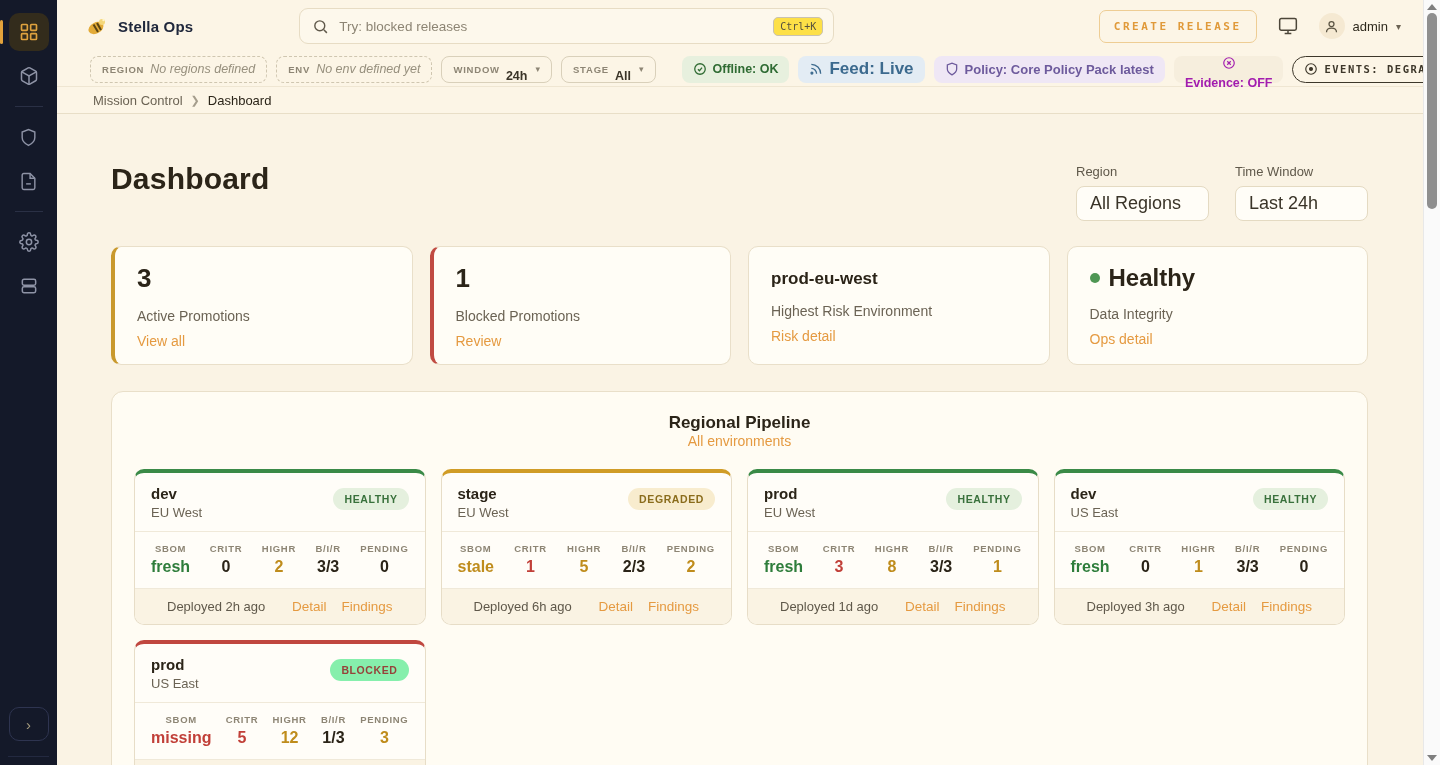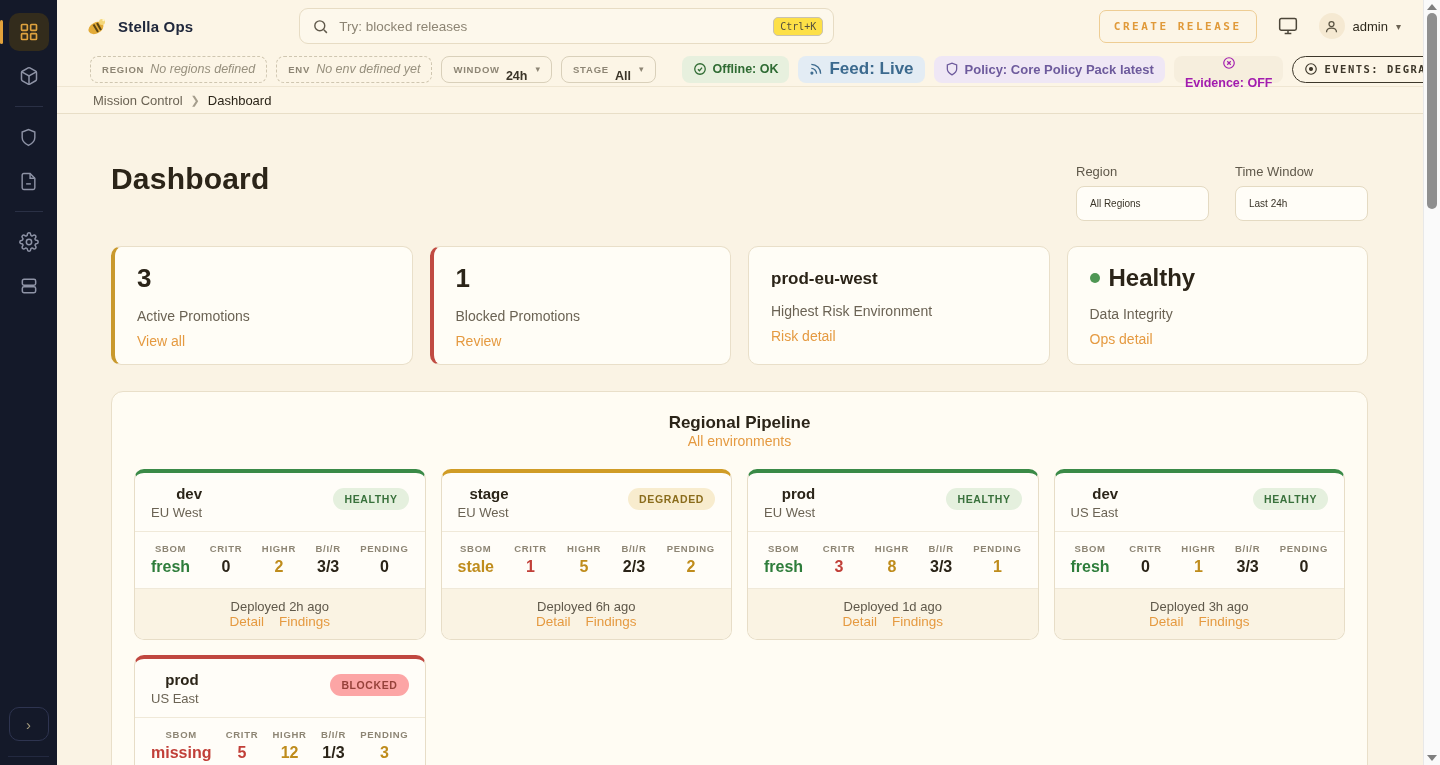--- a/index.html
+++ b/index.html
@@ -112,21 +112,21 @@
   
   .content { flex:1; overflow:hidden; padding:48px 55px 0 54px; background:#faf3e4; }
 
   .page-head { display:flex; justify-content:space-between; align-items:flex-start; }
   .page-title { font-size:30px; font-weight:bold; color:#2b2418; letter-spacing:.2px; }
   .page-sub { font-size:15px; color:#6b6354; margin-top:9px; }
   .filters { display:flex; gap:26px; margin-top:2px; }
   .filter-label { font-size:13px; color:#5f584a; margin-bottom:7px; }
   .select {
     width:133px; height:35px; background:#fffdf7; border:1px solid #e4dac2; border-radius:8px;
-    display:flex; align-items:center; padding:6px 13px; font-size:10px; color:#3a3428; cursor:pointer;
+    display:flex; align-items:center; padding:6px 13px; font-size:18px; color:#3a3428; cursor:pointer;
   }
 
   
   .stats-row { display:grid; grid-template-columns:repeat(4,1fr); gap:17px; margin-top:25px; }
   .stat-card {
     background:#fffdf6; border:1px solid #e9dfc9; border-radius:10px;
     padding:17px 22px 15px; min-height:110px;
   }
   .stat-card[data-accent="amber"] { border-left:4px solid #c9992d; }
   .stat-card[data-accent="red"]   { border-left:4px solid #c04b42; }
@@ -146,44 +146,43 @@
   .panel-link { font-size:14px; color:#e59a41; cursor:pointer; }
   .pgrid { display:grid; grid-template-columns:repeat(4,1fr); gap:15px; margin-top:20px; }
 
   .pcard {
     background:#fffdf8; border:1px solid #e7ddc7; border-radius:10px; overflow:hidden;
     border-top:4px solid #999;
   }
   .pcard[data-tone="good"] { border-top-color:#3a8a47; }
   .pcard[data-tone="warn"] { border-top-color:#d09c26; }
   .pcard[data-tone="bad"]  { border-top-color:#c0473f; }
-  .pcard-head { display:flex; justify-content:space-between; align-items:flex-start; padding:12px 16px 11px;text-align:right; }
+  .pcard-head { display:flex; justify-content:space-between; align-items:flex-start; padding:12px 16px 11px; }
   .pcard-env { font-size:15px; font-weight:bold; color:#2b2418; }
   .pcard-region { font-size:13px; color:#6b6354; margin-top:3px; }
   .badge {
     font-size:10.5px; font-weight:bold; letter-spacing:.6px; padding:5px 11px;
     border-radius:12px; margin-top:3px;
   }
   .badge[data-tone="good"] { background:#e5f0de; color:#39713c; }
   .badge[data-tone="warn"] { background:#f8ecce; color:#8a6c1c; }
-  .badge[data-tone="bad"]  { background:#fca5a5; color:#96423a; }
+  .badge[data-tone="bad"]  { background:#86efac; color:#96423a; }
   .pcard-stats {
     border-top:1px solid #f0e9d9; border-bottom:1px solid #f0e9d9;
     display:flex; justify-content:space-between; padding:11px 16px 12px;
   }
   .pstat { text-align:center; }
   .pstat-label { font-size:9.5px; font-weight:bold; letter-spacing:.7px; color:#8d8574; }
   .pstat-value { font-size:16px; font-weight:bold; margin-top:4px; color:#2b2418; }
   .pstat-value[data-tone="good"] { color:#2e7d3b; }
   .pstat-value[data-tone="warn"] { color:#bf8c1c; }
   .pstat-value[data-tone="bad"]  { color:#c13f38; }
   .pcard-foot {
     background:#faf3e3; display:flex; justify-content:space-between; align-items:center;
-    padding:10px 24px;
-    flex-direction:column;
+    padding:10px 32px;
   }
   .pfoot-deployed { font-size:13px; color:#5f584a; }
   .pfoot-links { display:flex; gap:15px; }
   .pfoot-link { font-size:13.5px; color:#e59a41; cursor:pointer; }
 
   
   .scrollbar {
     width:17px; flex:0 0 17px; height:765px; background:#fafafa; border-left:1px solid #e8e8e8;
     position:relative;
   }

